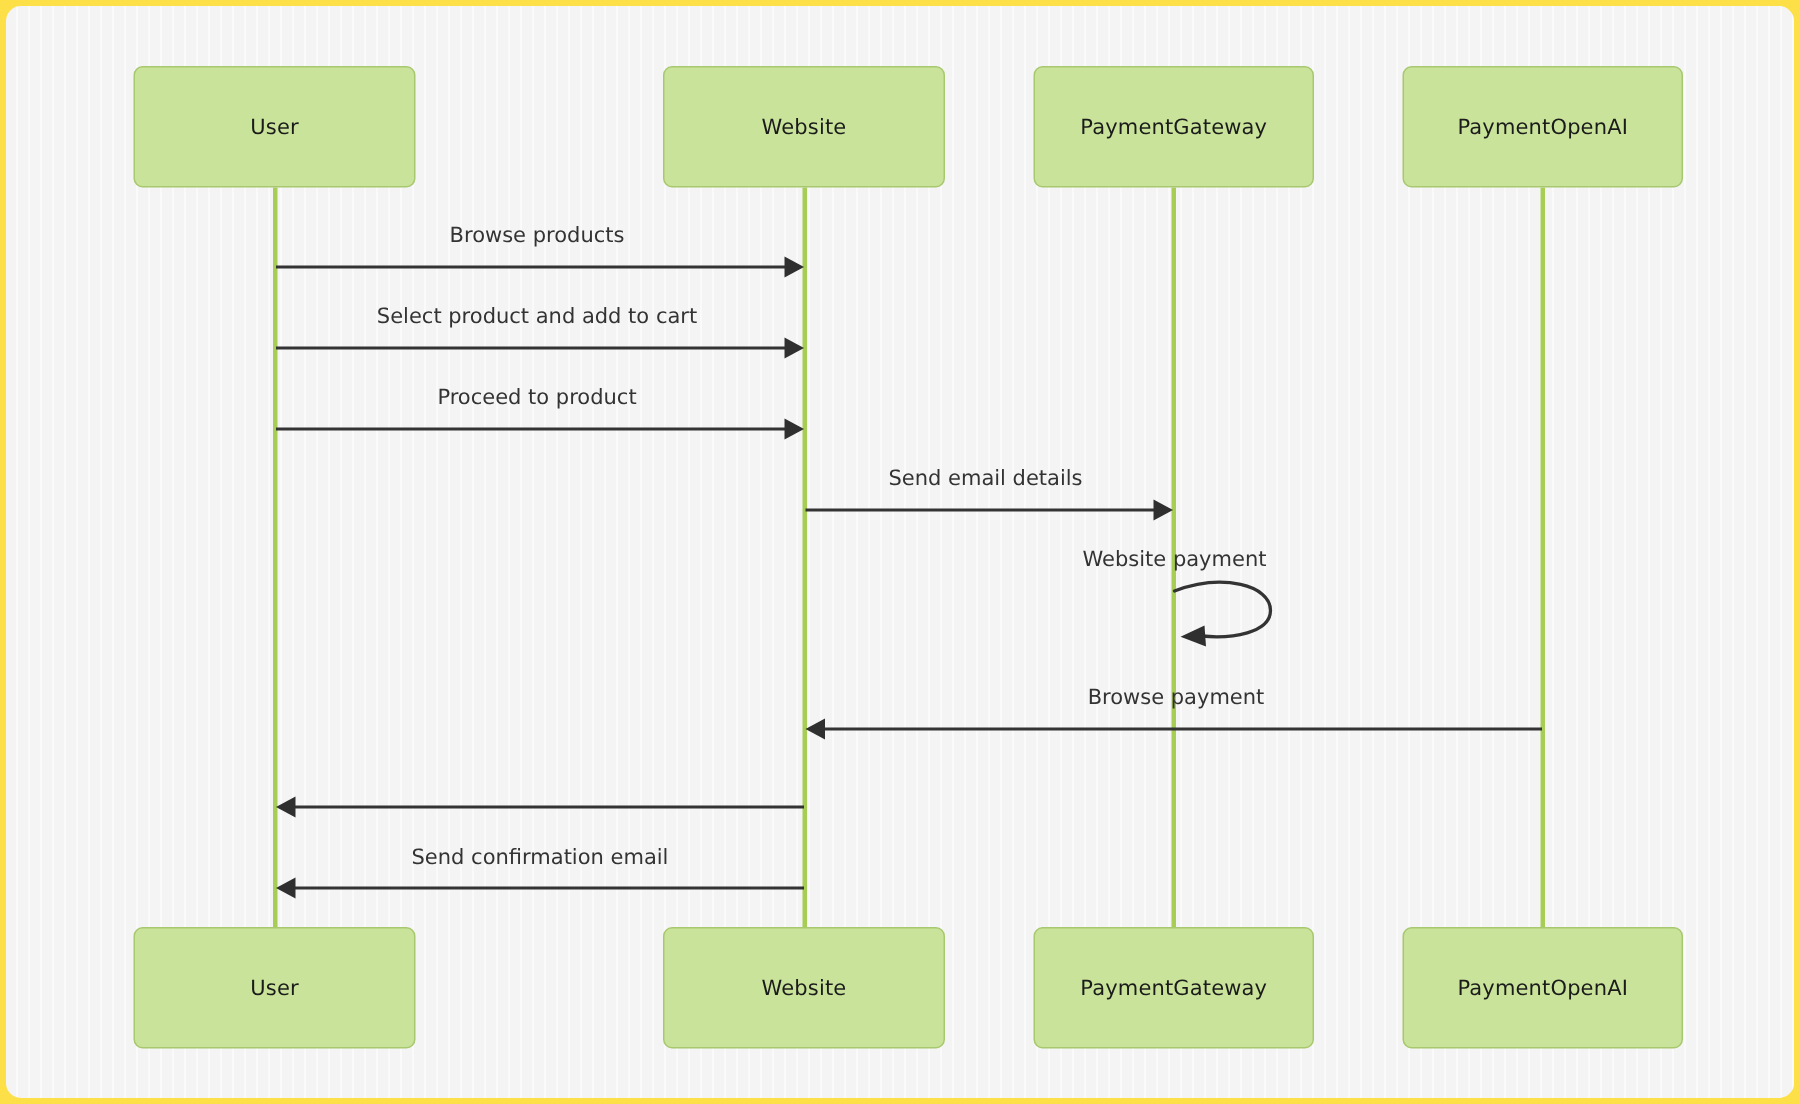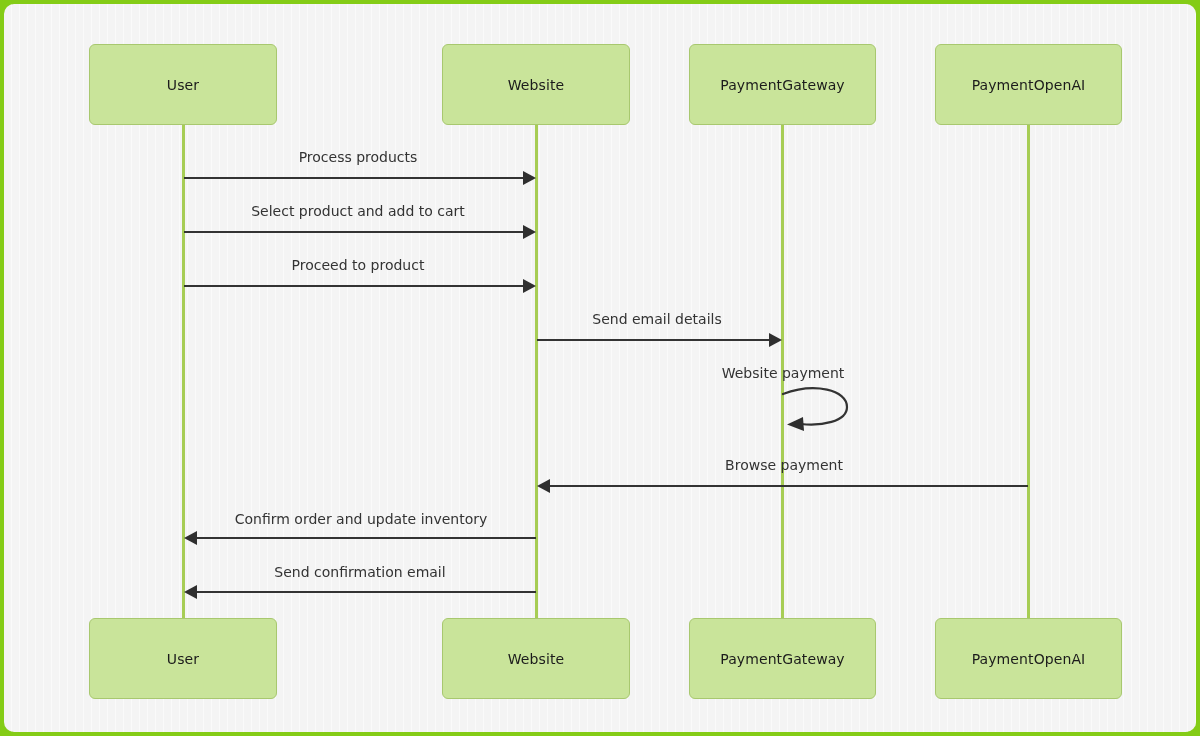--- a/index.html
+++ b/index.html
@@ -12,21 +12,21 @@
     width: 1200px;
     height: 736px;
     font-family: "DejaVu Sans", "Liberation Sans", sans-serif;
     overflow: hidden;
   }
 
   #page {
     position: relative;
     width: 1200px;
     height: 736px;
-    background: #84cc16;
+    background: #fde047;
     box-sizing: border-box;
   }
 
   
   #canvas {
     position: absolute;
     left: 4px;
     top: 4px;
     width: 1192px;
     height: 728px;
@@ -143,40 +143,39 @@
       </div>
       <div class="actor-box" style="left: 689px; top: 618px; width: 187px; height: 81px; background: rgb(201, 228, 154); border-color: rgb(168, 200, 111);">
         <span class="actor-label" style="color: rgb(27, 27, 27);">PaymentGateway</span>
       </div>
       <div class="actor-box" style="left: 935px; top: 44px; width: 187px; height: 81px; background: rgb(201, 228, 154); border-color: rgb(168, 200, 111);">
         <span class="actor-label" style="color: rgb(27, 27, 27);">PaymentOpenAI</span>
       </div>
       <div class="actor-box" style="left: 935px; top: 618px; width: 187px; height: 81px; background: rgb(201, 228, 154); border-color: rgb(168, 200, 111);">
         <span class="actor-label" style="color: rgb(27, 27, 27);">PaymentOpenAI</span>
       </div>
-      <div class="msg-label" style="left: 358px; top: 149px; color: rgb(51, 51, 51);">Process products</div>
+      <div class="msg-label" style="left: 358px; top: 149px; color: rgb(51, 51, 51);">Browse products</div>
       <div class="msg-line" style="left: 184px; top: 177px; width: 341px; background: rgb(51, 51, 51);"></div>
       <div class="arrow-head right" style="top: 171px; left: 523px; border-left-color: rgb(47, 47, 47);"></div>
       <div class="msg-label" style="left: 358px; top: 203px; color: rgb(51, 51, 51); text-align: center;">Select product and add to cart</div>
       <div class="msg-line" style="left: 184px; top: 231px; width: 341px; background: rgb(51, 51, 51);"></div>
       <div class="arrow-head right" style="top: 225px; left: 523px; border-left-color: rgb(47, 47, 47);"></div>
       <div class="msg-label" style="left: 358px; top: 257px; color: rgb(51, 51, 51);">Proceed to product</div>
       <div class="msg-line" style="left: 184px; top: 285px; width: 341px; background: rgb(51, 51, 51);"></div>
       <div class="arrow-head right" style="top: 279px; left: 523px; border-left-color: rgb(47, 47, 47);"></div>
       <div class="msg-label" style="left: 657px; top: 311px; color: rgb(51, 51, 51);">Send email details</div>
       <div class="msg-line" style="left: 537px; top: 339px; width: 234px; background: rgb(51, 51, 51);"></div>
       <div class="arrow-head right" style="top: 333px; left: 769px; border-left-color: rgb(47, 47, 47);"></div>
       <div class="msg-label" style="left: 783px; top: 365px; color: rgb(51, 51, 51);">Website payment</div>
       <div class="self-loop" style="left: 781px; top: 386px; width: 70px; height: 46px;"><svg width="70" height="46" viewBox="0 0 70 46">
           <path d="M2,8 C34,-4 66,4 66,21 C66,36 40,40 20,38" fill="none" stroke="#333333" stroke-width="2.2" stroke-linecap="round"></path>
           <path d="M22,31 L6,38.5 L23,45 Z" fill="#2f2f2f"></path>
         </svg></div>
       <div class="msg-label" style="left: 784px; top: 457px; color: rgb(51, 51, 51);">Browse payment</div>
       <div class="msg-line" style="left: 548px; top: 485px; width: 480px; background: rgb(51, 51, 51);"></div>
       <div class="arrow-head left" style="top: 479px; left: 537px; border-right-color: rgb(47, 47, 47);"></div>
-      <div class="msg-label" style="left: 361px; top: 511px; color: rgb(51, 51, 51);">Confirm order and update inventory</div>
       <div class="msg-line" style="left: 195px; top: 537px; width: 341px; background: rgb(51, 51, 51);"></div>
       <div class="arrow-head left" style="top: 531px; left: 184px; border-right-color: rgb(47, 47, 47);"></div>
       <div class="msg-label" style="left: 360px; top: 564px; color: rgb(51, 51, 51);">Send confirmation email</div>
       <div class="msg-line" style="left: 195px; top: 591px; width: 341px; background: rgb(51, 51, 51);"></div>
       <div class="arrow-head left" style="top: 585px; left: 184px; border-right-color: rgb(47, 47, 47);"></div>
     </div>
 </div>
 
 </body></html>

